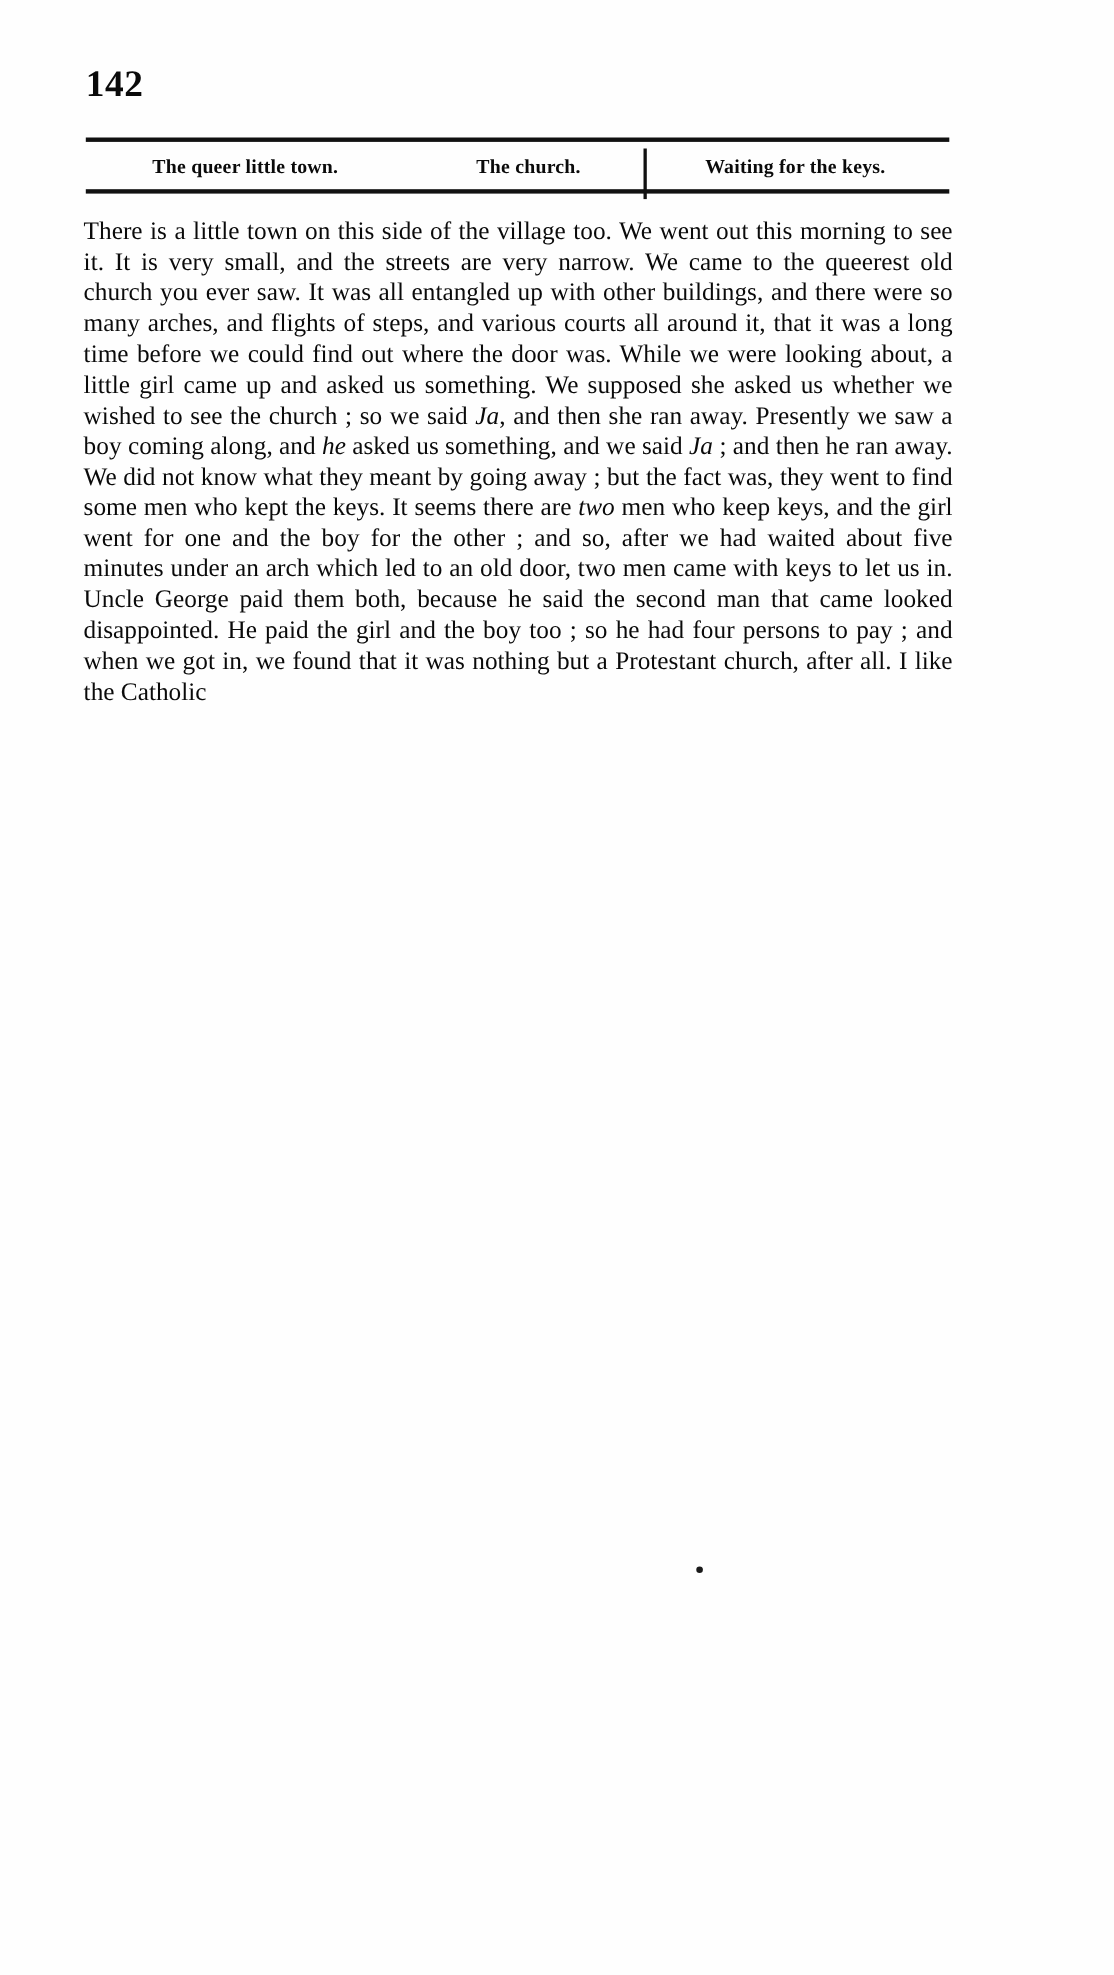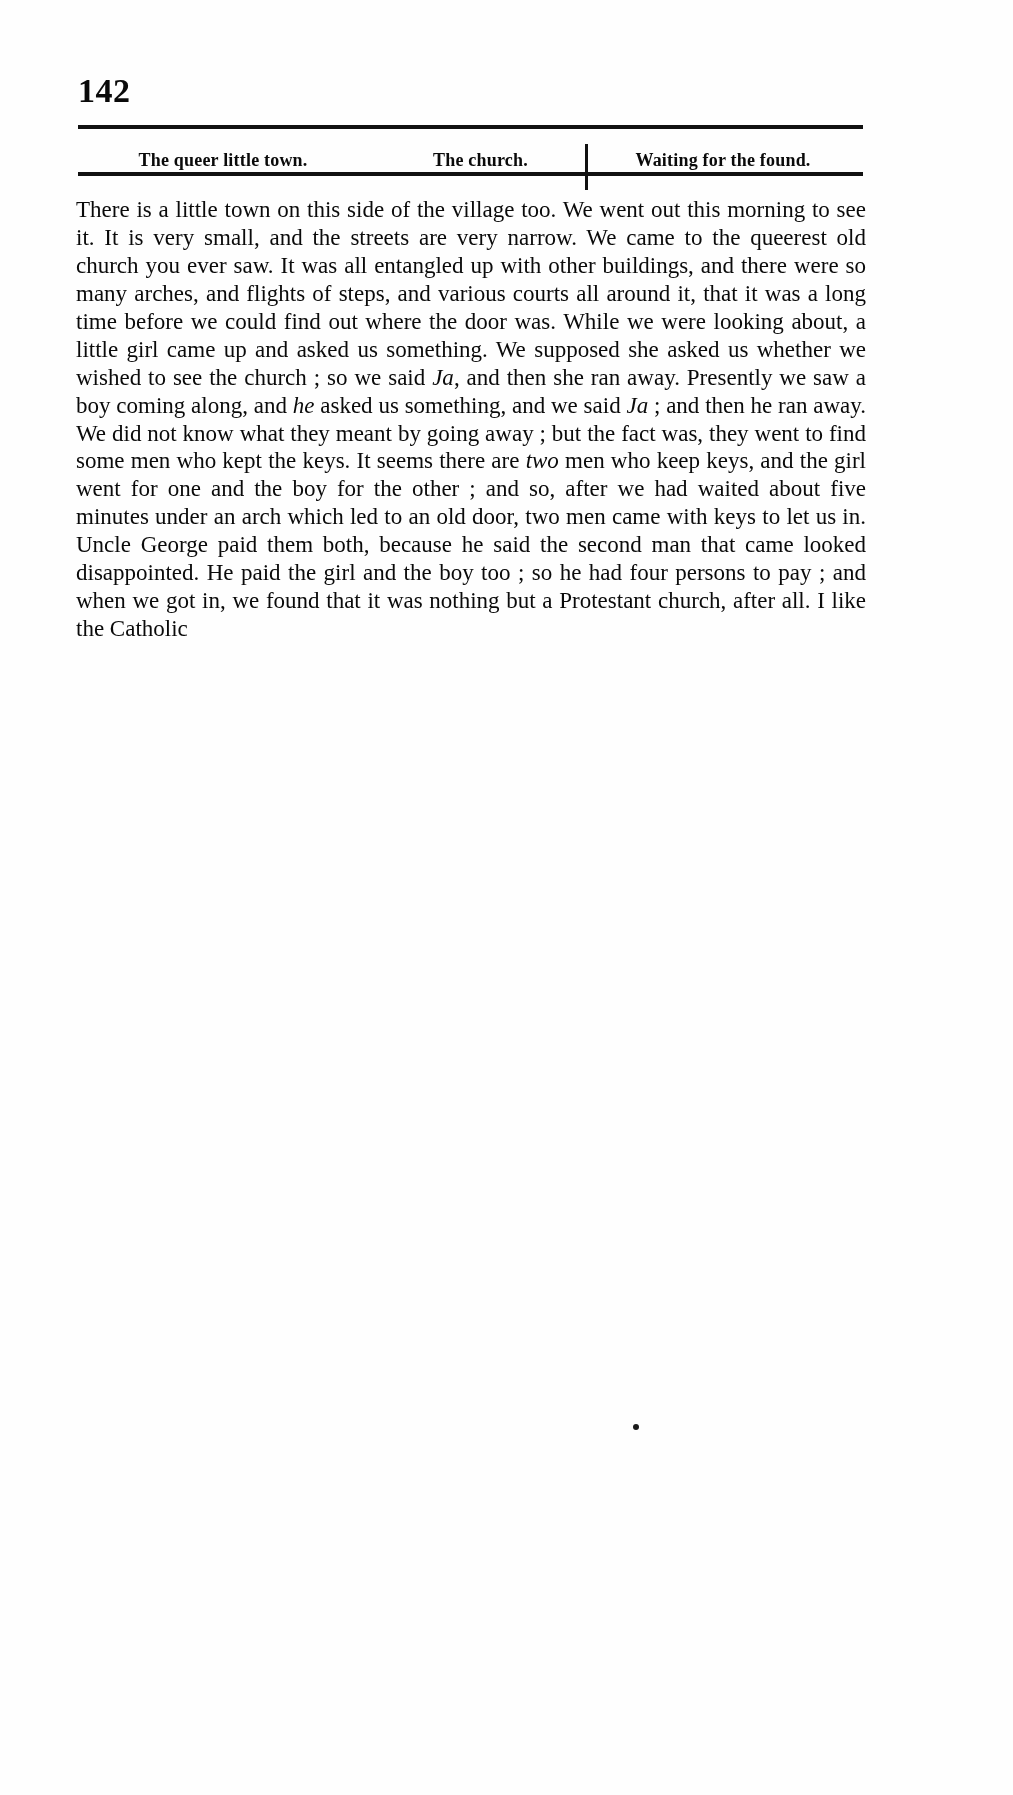--- a/index.html
+++ b/index.html
@@ -22,21 +22,21 @@
     height: 1795px;
     background: #fefefe;
   }
   .header-row {
     position: absolute;
     left: 78px;
     top: 58px;
     width: 780px;
     height: 52px;
     display: flex;
-    align-items: flex-end;
+    align-items: flex-start;
   }
   .folio {
     font-size: 34px;
     font-weight: 700;
     letter-spacing: 0.5px;
     width: 120px;
   }
   .running-title {
     flex: 1;
     text-align: center;
@@ -65,21 +65,21 @@
     height: 4px;
     background: #111;
   }
   .sideheads {
     position: absolute;
     left: 78px;
     top: 131px;
     width: 785px;
     height: 40px;
     display: flex;
-    align-items: flex-end;
+    align-items: center;
     font-size: 18px;
     font-weight: 700;
     letter-spacing: 0.2px;
   }
   .sidehead {
     text-align: center;
     white-space: nowrap;
   }
   .sh1 { width: 290px; text-align: center; }
   .sh2 { width: 225px; text-align: center; font-family: Liberation Serif, serif; }
@@ -123,21 +123,21 @@
 
   <div class="header-row">
     <div class="folio">142</div>
   </div>
 
   <div class="rule-top"></div>
 
   <div class="sideheads">
     <div class="sidehead sh1">The queer little town.</div>
     <div class="sidehead sh2">The church.</div>
-    <div class="sidehead sh3">Waiting for the found.</div>
+    <div class="sidehead sh3">Waiting for the keys.</div>
   </div>
 
   <div class="rule-bottom"></div>
 
   <div class="body-text">
     There is a little town on this side of the village too. We went out this morning to see it. It is very small, and the streets are very narrow. We came to the queerest old church you ever saw. It was all entangled up with other buildings, and there were so many arches, and flights of steps, and various courts all around it, that it was a long time before we could find out where the door was.
     While we were looking about, a little girl came up and asked us something. We supposed she asked us whether we wished to see the church ; so we said <i>Ja</i>, and then she ran away. Presently we saw a boy coming along, and <i>he</i> asked us something, and we said <i>Ja</i> ; and then he ran away. We did not know what they meant by going away ; but the fact was, they went to find some men who kept the keys. It seems there are <i>two</i> men who keep keys, and the girl went for one and the boy for the other ; and so, after we had waited about five minutes under an arch which led to an old door, two men came with keys to let us in. Uncle George paid them both, because he said the second man that came looked disappointed. He paid the girl and the boy too ; so he had four persons to pay ; and when we got in, we found that it was nothing but a Protestant church, after all. I like the Catholic
   </div>
 
   <div class="stray-dot"></div>

